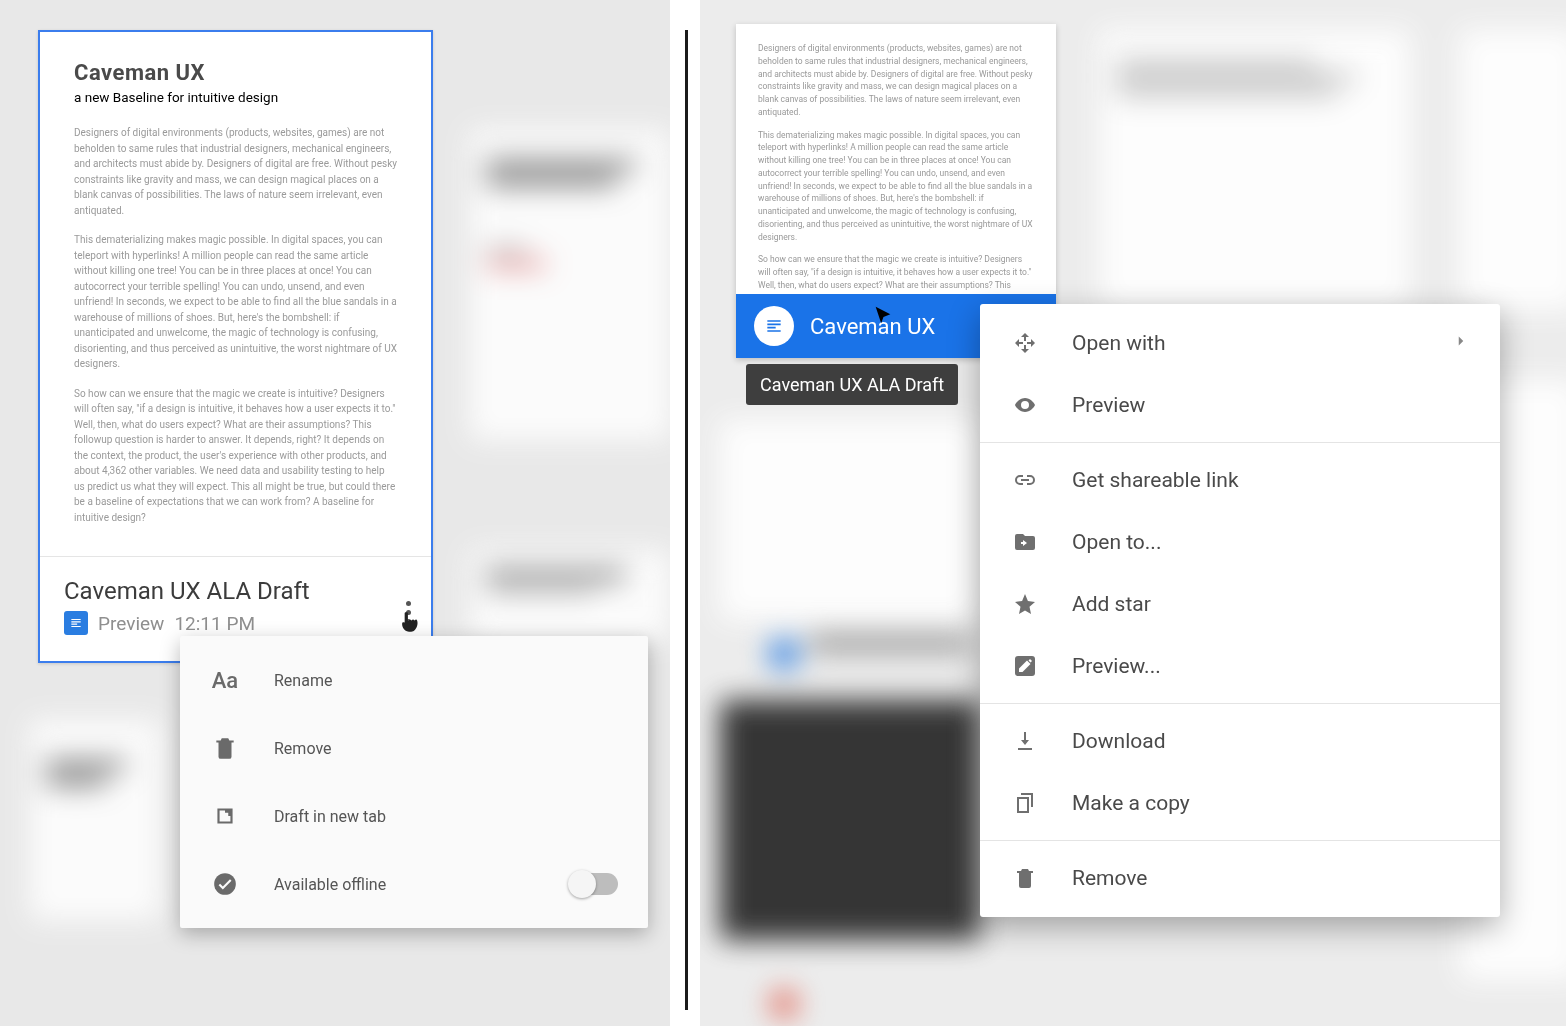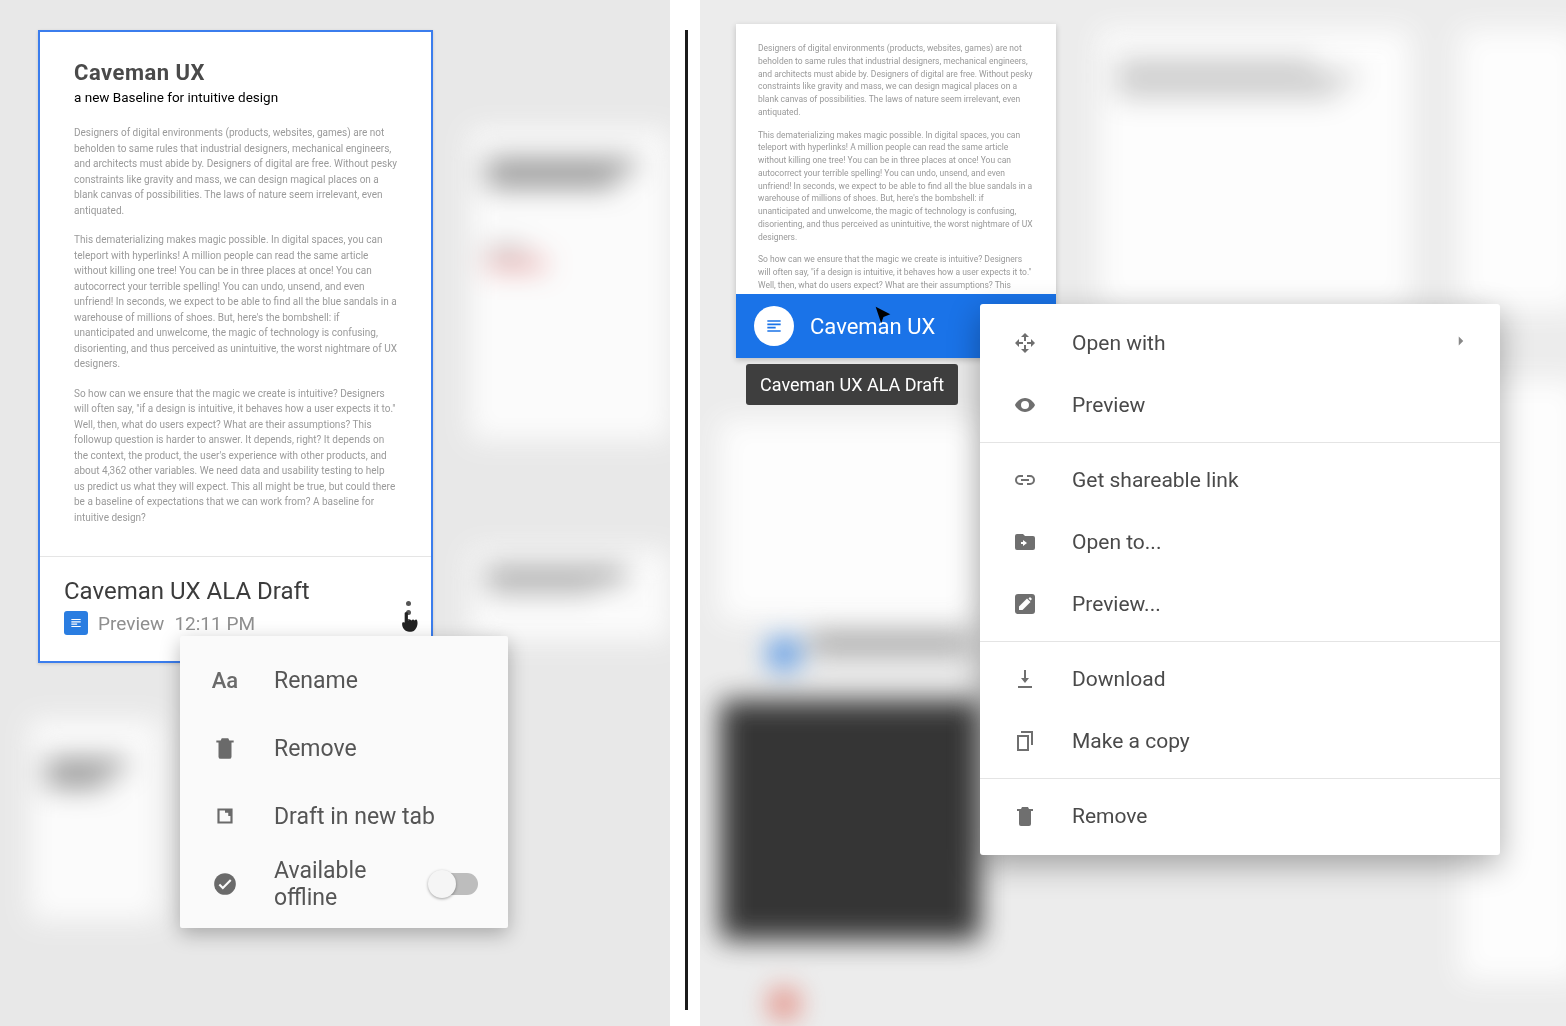--- a/index.html
+++ b/index.html
@@ -24,25 +24,25 @@
   .docs-badge { width:24px; height:24px; background:#2a7de1; border-radius:3px; display:flex; align-items:center; justify-content:center; }
   .docs-badge svg { width:14px; height:14px; fill:#fff; }
   .opened-label { font-size:19px; color:#8f8f8f; }
   .opened-time { font-size:19px; color:#8f8f8f; }
 
   .kebab-btn { position:absolute; left:388px; top:592px; width:40px; height:40px; display:flex; flex-direction:column; align-items:center; justify-content:center; gap:4px; cursor:pointer; }
   .kebab-btn .dot { width:5px; height:5px; background:#555; border-radius:50%; }
   .cursor-icon { position:absolute; left:396px; top:610px; }
   .cursor-icon svg { width:26px; height:26px; fill:#222; }
 
-  .menu-left { position:absolute; left:180px; top:636px; width:328px; background:#fafafa; box-shadow:0 6px 20px rgba(0,0,0,.28); border-radius:2px; padding:10px 0; }
+  .menu-left { position:absolute; left:180px; top:636px; width:468px; background:#fafafa; box-shadow:0 6px 20px rgba(0,0,0,.28); border-radius:2px; padding:10px 0; }
   .menu-item { display:flex; align-items:center; height:68px; padding:0 30px; gap:34px; cursor:pointer; }
   .mi-icon { width:30px; height:30px; display:flex; align-items:center; justify-content:center; color:#6a6a6a; }
   .mi-icon svg { width:26px; height:26px; fill:#6a6a6a; }
-  .mi-label { font-size:23px; color:#555; flex:1; }
+  .mi-label { font-size:16px; color:#555; flex:1; }
   .toggle { position:relative; width:48px; height:22px; background:#bdbdbd; border-radius:20px; }
   .toggle .knob { position:absolute; left:-2px; top:-3px; width:28px; height:28px; background:#f5f5f5; border-radius:50%; box-shadow:0 1px 3px rgba(0,0,0,.35); }
 
   .divider { position:absolute; left:685px; top:30px; width:3px; height:980px; background:#1b1b1b; }
 
   
   .right-panel { position:absolute; left:700px; top:0; width:866px; height:1026px; background:#ececec; overflow:hidden; }
   .right-panel .bg-blur { position:absolute; inset:0; filter:blur(14px); opacity:.9; }
 
   .sel-card { position:absolute; left:36px; top:24px; width:320px; background:#fff; box-shadow:0 2px 6px rgba(0,0,0,.2); }
@@ -233,20 +233,28 @@
         <span class="mr-icon">
             <svg viewBox="0 0 24 24">
               <path d="M4 4h6l2 2h8a2 2 0 0 1 2 2v10a2 2 0 0 1-2 2H4a2 2 0 0 1-2-2V6a2 2 0 0 1 2-2zm6 6v2H8v2h2v2l4-3-4-3z"></path>
             </svg>
           </span>
         <span class="mr-label">Open to...</span>
       </div>
       <div class="mr-item">
         <span class="mr-icon">
             <svg viewBox="0 0 24 24">
+              <path d="M12 2l2.9 6.9L22 10l-5.5 4.8L18 22l-6-3.5L6 22l1.5-7.2L2 10l7.1-1.1L12 2z"></path>
+            </svg>
+          </span>
+        <span class="mr-label">Add star</span>
+      </div>
+      <div class="mr-item">
+        <span class="mr-icon">
+            <svg viewBox="0 0 24 24">
               <rect x="2" y="2" width="20" height="20" rx="3"></rect>
               <path fill="#fff" d="M6 14.5V18h3.5l8-8L14 6.5l-8 8zM17 5l2 2-1.5 1.5-2-2L17 5z"></path>
             </svg>
           </span>
         <span class="mr-label">Preview...</span>
       </div>
       <div class="mr-sep"></div>
       <div class="mr-item">
         <span class="mr-icon">
             <svg viewBox="0 0 24 24">

